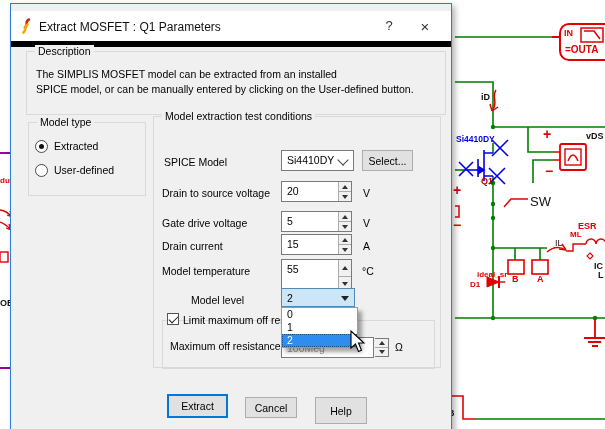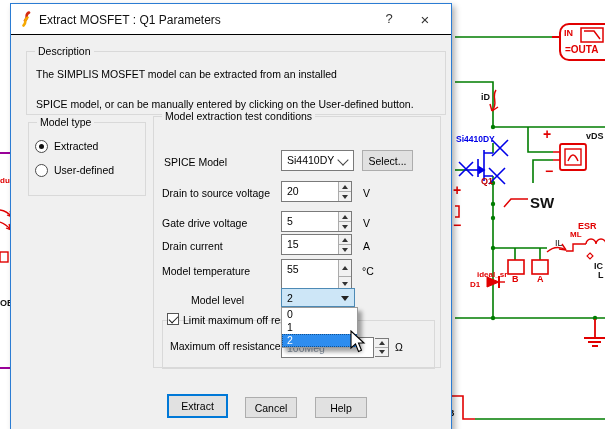--- a/index.html
+++ b/index.html
@@ -5,21 +5,21 @@
   html,body{margin:0;padding:0;}
   body{font-family:"Liberation Sans","DejaVu Sans",sans-serif;}
   .canvas{position:relative;width:605px;height:429px;background:#ffffff;overflow:hidden;}
   .abs{position:absolute;}
   .schem-label{position:absolute;white-space:nowrap;line-height:1;z-index:1;}
 
   
   .dialog{position:absolute;left:10px;top:3px;width:440px;height:426px;background:#f0f0f0;
           border:1px solid #2b7cd3;box-shadow:3px 3px 6px rgba(0,0,0,.30);z-index:10;
           font-size:10.5px;color:#000;}
-  .titlebar{position:absolute;left:0;top:0;width:100%;height:30px;background:#ffffff;border-bottom:1px solid #000000;}
+  .titlebar{position:absolute;left:0;top:7px;width:100%;height:30px;background:#ffffff;border-bottom:6px solid #000000;}
   .title-text{position:absolute;left:28px;top:9px;font-size:12px;color:#111;white-space:nowrap;}
   .win-btn{position:absolute;top:7px;width:20px;height:18px;text-align:center;color:#333;cursor:default;}
   .groupbox{position:absolute;border:1px solid #d9d9d9;background:transparent;}
   .group-label{position:absolute;top:-7px;left:8px;background:#f0f0f0;padding:0 3px;font-size:10.5px;color:#000;white-space:nowrap;}
   .lbl{position:absolute;font-size:10.5px;color:#000;white-space:nowrap;line-height:1.2;}
 
   .radio-row{position:absolute;display:flex;align-items:center;gap:6px;}
   .radio{width:13px;height:13px;border:1px solid #4a4a4a;border-radius:50%;background:#fff;
          display:flex;align-items:center;justify-content:center;box-sizing:border-box;}
   .radio.checked::after{content:"";width:5px;height:5px;border-radius:50%;background:#111;}
@@ -160,21 +160,21 @@
   <div class="schem-label" style="left:564px;top:29px;font-size:9px;font-weight:bold;color:#e10000;">IN</div>
   <div class="schem-label" style="left:565px;top:45px;font-size:10px;font-weight:bold;color:#e10000;">=OUTA</div>
   <div class="schem-label" style="left:481px;top:93px;font-size:9px;color:#111;font-weight:bold;">iD</div>
   <div class="schem-label" style="left:456px;top:135px;font-size:8.5px;font-weight:bold;color:#0000e8;">Si4410DY</div>
   <div class="schem-label" style="left:472px;top:177px;font-size:9px;font-weight:bold;color:#c00000;padding-left:9px;">Q1</div>
   <div class="schem-label" style="left:586px;top:132px;font-size:9px;font-weight:bold;color:#111;">vDS</div>
   <div class="schem-label" style="left:543px;top:127px;font-size:14px;font-weight:bold;color:#e10000;">+</div>
   <div class="schem-label" style="left:545px;top:164px;font-size:14px;font-weight:bold;color:#e10000;">−</div>
   <div class="schem-label" style="left:453px;top:183px;font-size:14px;font-weight:bold;color:#e10000;">+</div>
   <div class="schem-label" style="left:453px;top:218px;font-size:14px;font-weight:bold;color:#e10000;">−</div>
-  <div class="schem-label" style="left:530px;top:195px;font-size:15px;font-weight:bold;color:#111;text-align:center;">SW</div>
+  <div class="schem-label" style="left:530px;top:195px;font-size:13px;font-weight:normal;color:#111;text-align:center;">SW</div>
   <div class="schem-label" style="left:578px;top:222px;font-size:9px;font-weight:bold;color:#e10000;">ESR</div>
   <div class="schem-label" style="left:570px;top:231px;font-size:8px;font-weight:bold;color:#e10000;">ML</div>
   <div class="schem-label" style="left:555px;top:239px;font-size:9px;color:#111;">IL</div>
   <div class="schem-label" style="left:594px;top:262px;font-size:9px;font-weight:bold;color:#111;">IC</div>
   <div class="schem-label" style="left:598px;top:271px;font-size:9px;font-weight:bold;color:#111;">L</div>
   <div class="schem-label" style="left:512px;top:275px;font-size:9px;font-weight:bold;color:#e10000;">B</div>
   <div class="schem-label" style="left:537px;top:275px;font-size:9px;font-weight:bold;color:#e10000;">A</div>
   <div class="schem-label" style="left:455px;top:271px;font-size:8px;font-weight:bold;color:#e10000;padding-left:22px;">ideal_sr</div>
   <div class="schem-label" style="left:470px;top:281px;font-size:8px;font-weight:bold;color:#e10000;">D1</div>
   <div class="schem-label" style="left:448px;top:409px;font-size:9px;font-weight:bold;color:#111;">B</div>
@@ -190,21 +190,21 @@
       </svg>
       <div class="title-text">Extract MOSFET : Q1 Parameters</div>
       <div class="win-btn" style="left:368px;font-size:13px;">?</div>
       <div class="win-btn" style="left:404px;font-size:15px;">×</div>
     </div>
 
     <div class="groupbox" style="left:15px;top:47px;width:418px;height:62px;">
       <div class="group-label">Description</div>
     </div>
     <div class="lbl" style="left:25px;top:64px;">The SIMPLIS MOSFET model can be extracted from an installed</div>
-    <div class="lbl" style="left:25px;top:79px;margin-top:15px;">SPICE model, or can be manually entered by clicking on the User-defined button.</div>
+    <div class="lbl" style="left:25px;top:79px;">SPICE model, or can be manually entered by clicking on the User-defined button.</div>
 
     <div class="groupbox" style="left:17px;top:118px;width:116px;height:72px;">
       <div class="group-label">Model type</div>
     </div>
     <div class="radio-row" style="left:24px;top:136px;">
       <span class="radio checked"></span>
       <span class="lbl" style="position:static;">Extracted</span>
     </div>
     <div class="radio-row" style="left:24px;top:160px;">
       <span class="radio"></span>
@@ -307,20 +307,20 @@
     <div class="lbl" style="left:384px;top:337px;">Ω</div>
 
     <div class="dropdown" style="left:270px;top:303px;width:75px;">
       <div class="dd-item">0</div>
       <div class="dd-item">1</div>
       <div class="dd-item hl">2</div>
     </div>
 
     <div class="btn default" style="left:156px;top:390px;width:61px;height:24px;">Extract</div>
     <div class="btn" style="left:234px;top:393px;width:52px;height:21px;">Cancel</div>
-    <div class="btn" style="left:304px;top:393px;width:52px;height:21px;">Help</div>
+    <div class="btn" style="left:304px;top:393px;width:52px;height:27px;">Help</div>
   </div>
 
   <svg class="abs" style="left:350px;top:330px;z-index:50;" width="16" height="24" viewBox="0 0 16 24">
     <path d="M1 1 L1 18 L5.5 14 L8.5 21.5 L11.5 20.2 L8.5 13 L14 13 Z" fill="#fff" stroke="#000" stroke-width="1.1"></path>
   </svg>
 
 </div>
 
 </body></html>

